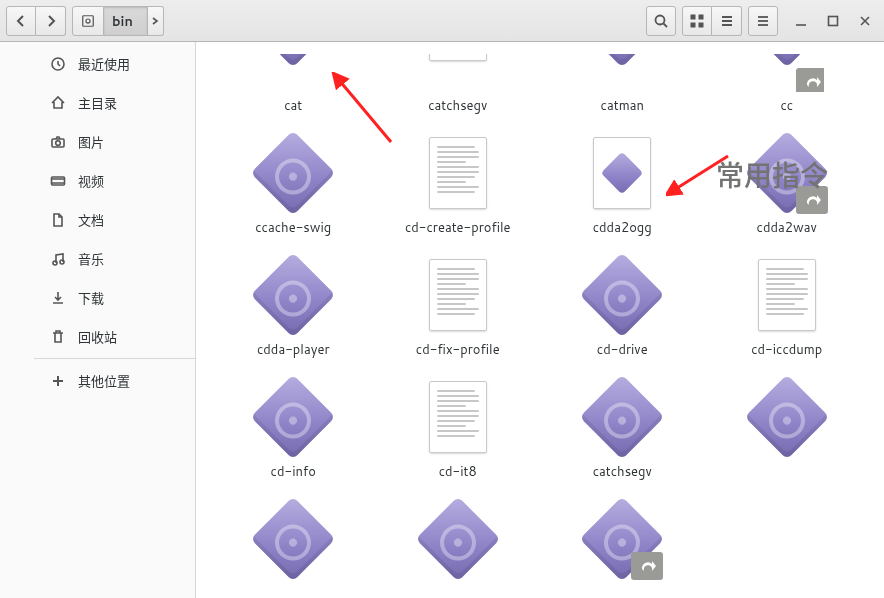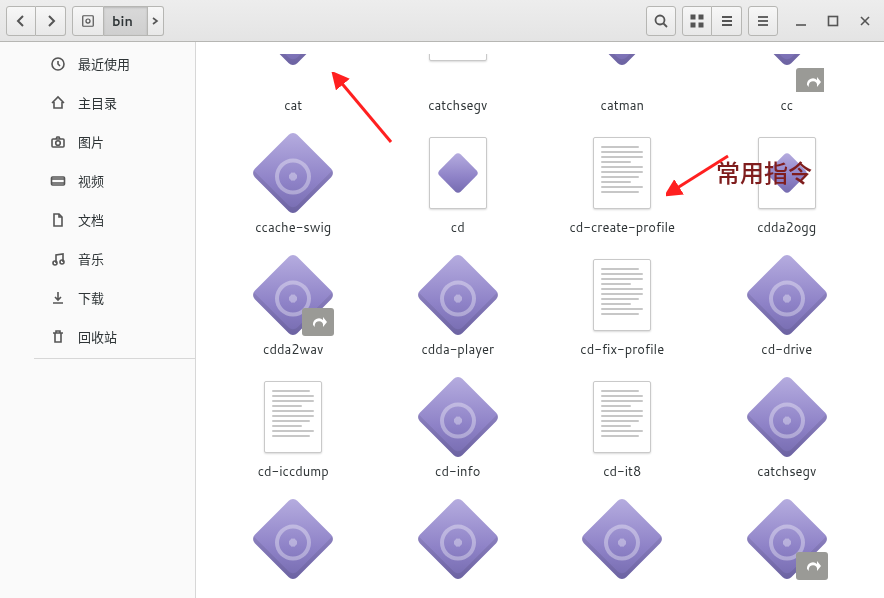--- a/index.html
+++ b/index.html
@@ -182,22 +182,22 @@
   
   .row0 .exe, .row0 .doc, .row0 .script { transform: translateY(-48px); }
   .row0 .thumb { overflow:hidden; }
   .file.row0 .file-label { margin-top:4px; }
   .file.row0 { padding-top:0;margin-top:12px; }
 
   
   .anno {
     position:absolute;
     pointer-events:none;
-    color:#7f1d1d;
-    font-size:24px;
+    color:#737373;
+    font-size:28px;
     font-weight:500;
   }
   .anno-text { left:520px; top:112px; }
   .anno-arrow1 { left:125px; top:30px; width:80px; height:80px; }
   .anno-arrow2 { left:470px; top:108px; width:70px; height:50px; }
   .anno svg { width:100%; height:100%; }
 </style>
 </head>
 <body>
 
@@ -338,20 +338,26 @@
           </svg>
         <span>下载</span>
       </div>
       <div class="side-item">
         <svg viewBox="0 0 16 16">
             <path d="M3 4h10M5 4v9h6V4M6 4V2h4v2"></path>
           </svg>
         <span>回收站</span>
       </div>
       <div class="side-sep"></div>
+      <div class="side-item plus">
+        <svg viewBox="0 0 16 16">
+            <path d="M8 3v10M3 8h10"></path>
+          </svg>
+        <span>其他位置</span>
+      </div>
     </div>
 
     <div class="files-wrap">
       <div class="files" id="file-grid">
           <div class="file row0">
             <div class="thumb t-row0">
               <div class="exe"></div>
             </div>
             <div class="file-label">cat</div>
           </div>
@@ -376,28 +382,20 @@
                 </svg>
               </div>
             </div>
             <div class="file-label">cc</div>
           </div>
           <div class="file ">
             <div class="thumb">
               <div class="exe"></div>
             </div>
             <div class="file-label">ccache-swig</div>
-          </div>
-          <div class="file ">
-            <div class="thumb">
-              <div class="script">
-                <div class="mini-exe"></div>
-              </div>
-            </div>
-            <div class="file-label">cd</div>
           </div>
           <div class="file ">
             <div class="thumb">
               <div class="doc">
                 <div class="line med"></div>
                 <div class="line "></div>
                 <div class="line "></div>
                 <div class="line short"></div>
                 <div class="line "></div>
                 <div class="line "></div>

